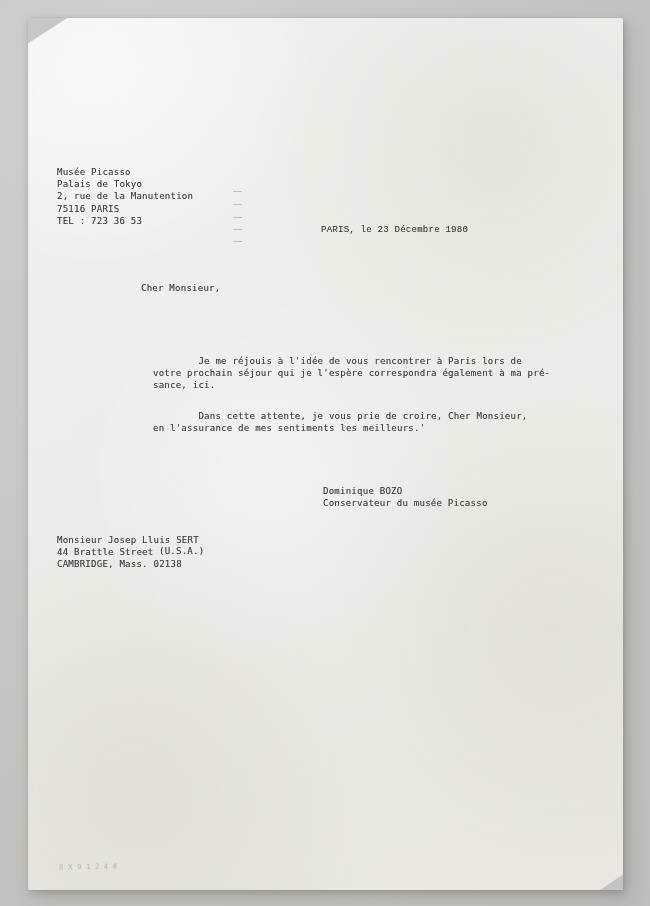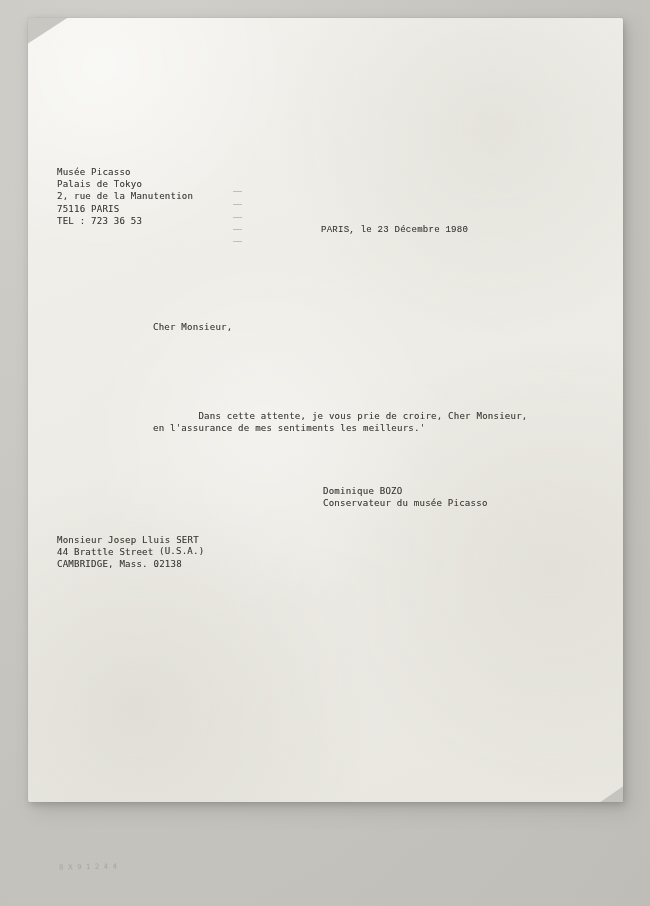--- a/index.html
+++ b/index.html
@@ -22,21 +22,21 @@
     background:
       radial-gradient(ellipse at 20% 10%, #d2d0cb 0%, #c6c4bf 55%, #bfbdb8 100%);
   }
 
   
   #paper {
     position: absolute;
     left: 28px;
     top: 18px;
     width: 595px;
-    height: 784px;
+    height: 872px;
     background:
       linear-gradient(160deg, #f2f1ec 0%, #eeede7 35%, #eceae4 70%, #e8e6df 100%);
     box-shadow:
       0 0 1px rgba(120,118,112,0.55),
       2px 3px 7px rgba(90,88,82,0.30),
       6px 9px 20px rgba(90,88,82,0.18);
     border-radius: 1px 2px 3px 2px;
   }
   
   #paper::before {
@@ -78,21 +78,21 @@
     color: #3b3a36;
     font-size: 9.1px;
     line-height: 12.2px;
     letter-spacing: 0.2px;
     white-space: pre;
     text-shadow: 0 0 0.5px rgba(59,58,54,0.35);
   }
 
   #letterhead      { left: 29px;  top: 148px; }
   #date-line       { left: 293px; top: 206px; font-family: Liberation Mono, monospace; }
-  #salutation      { left: 125px; top: 264px; margin-top: 39px; }
+  #salutation      { left: 113px; top: 264px; }
   #para-1          { left: 125px; top: 288px; }
   #para-2          { left: 125px; top: 337px; }
   #para-3          { left: 125px; top: 392px; }
   #signature-block { left: 295px; top: 467px; }
   #recipient       { left: 29px;  top: 516px; }
   #recipient-country { left: 131px; top: 527px; }
 
   
   #margin-ticks {
     position: absolute;
@@ -149,20 +149,23 @@
       <span></span>
       <span></span>
       <span></span>
   </div>
 
   <div class="typed" id="date-line">PARIS, le 23 Décembre 1980</div>
 
   <div class="typed" id="salutation">Cher Monsieur,</div>
 
 
+  <div class="typed" id="para-2">        Je me réjouis à l'idée de vous rencontrer à Paris lors de
+votre prochain séjour qui je l'espère correspondra également à ma pré-
+sance, ici.</div>
 
   <div class="typed" id="para-3">        Dans cette attente, je vous prie de croire, Cher Monsieur,
 en l'assurance de mes sentiments les meilleurs.'</div>
 
   <div class="typed" id="signature-block">Dominique BOZO
 Conservateur du musée Picasso</div>
 
   <div class="typed" id="recipient">Monsieur Josep Lluis SERT
 44 Brattle Street
 CAMBRIDGE, Mass. 02138</div>

